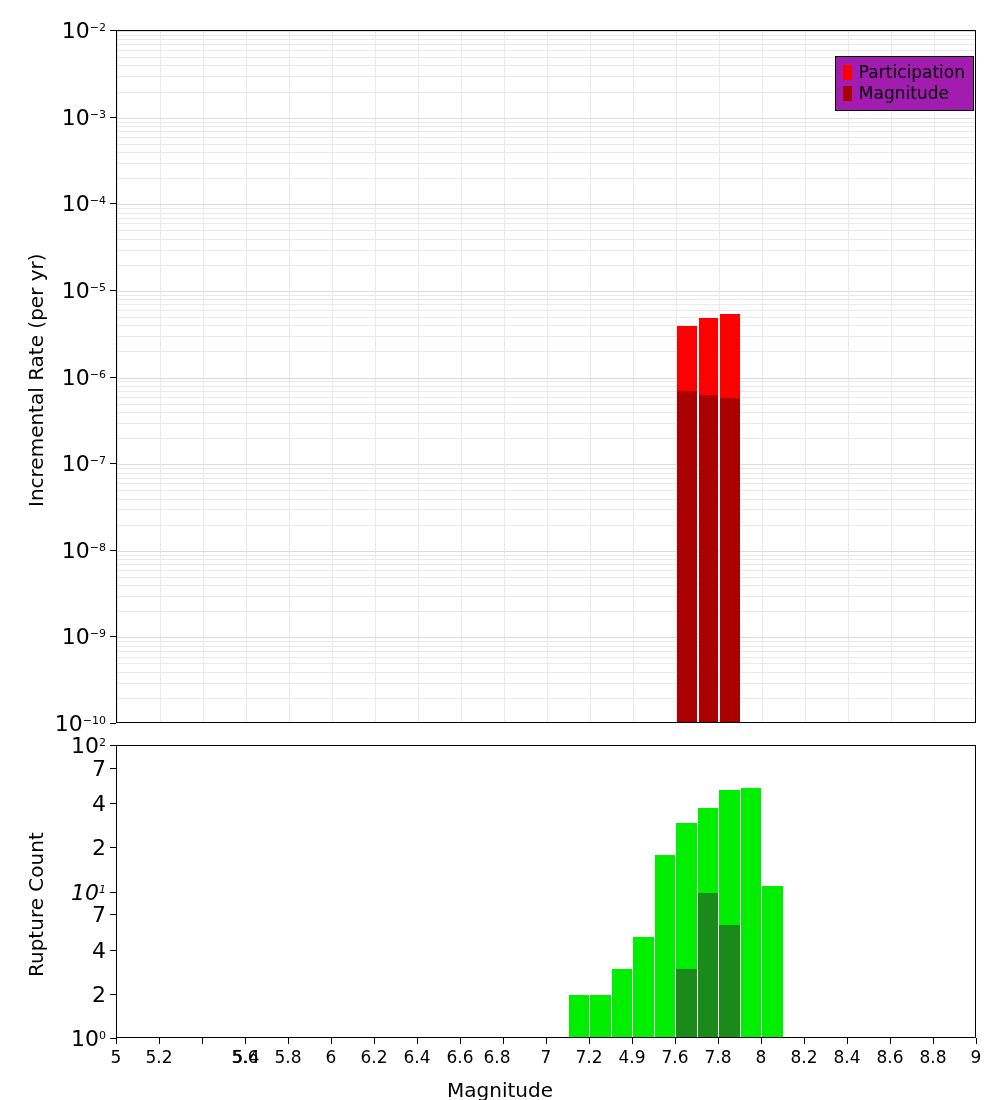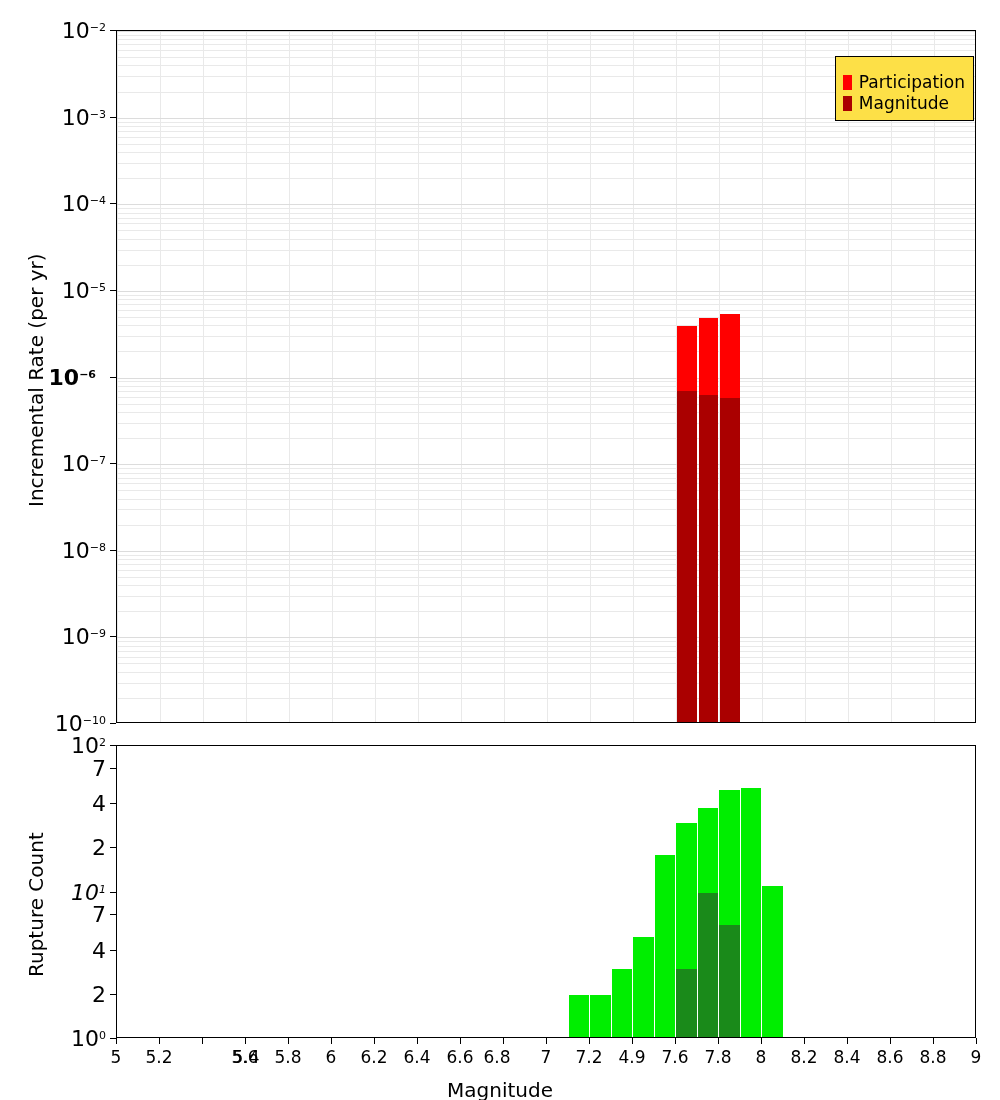--- a/index.html
+++ b/index.html
@@ -58,22 +58,22 @@
   .axis-title-y{
     position:absolute;font-size:20px;color:#000;
     transform-origin:0 0;
     transform:rotate(-90deg);
     white-space:nowrap;
   }
 
   
   .legend{
     position:absolute;
-    background:#fde047;border:1px solid #000;
-    padding:15px 8px 6px 7px;
+    background:#a21caf;border:1px solid #000;
+    padding:5px 8px 6px 7px;
     font-size:17px;color:#000;
     line-height:21px;
   }
   .legend .row{display:flex;align-items:center;white-space:nowrap;}
   .legend .swatch{
     width:9px;height:15px;margin-right:7px;display:inline-block;
   }
 </style>
 </head>
 <body>
@@ -184,21 +184,21 @@
   <div id="top-ticks">
       <div class="tick ytick" style="left: 110px; top: 30px;"></div>
       <div class="ylab" style="left: 38px; width: 68px; top: 30px;"><span class="mant">10</span><sup>−2</sup></div>
       <div class="tick ytick" style="left: 110px; top: 116.625px;"></div>
       <div class="ylab" style="left: 38px; width: 68px; top: 116.625px;"><span class="mant">10</span><sup>−3</sup></div>
       <div class="tick ytick" style="left: 110px; top: 203.25px;"></div>
       <div class="ylab" style="left: 38px; width: 68px; top: 203.25px;"><span class="mant">10</span><sup>−4</sup></div>
       <div class="tick ytick" style="left: 110px; top: 289.875px;"></div>
       <div class="ylab" style="left: 38px; width: 68px; top: 289.875px;"><span class="mant">10</span><sup>−5</sup></div>
       <div class="tick ytick" style="left: 110px; top: 376.5px;"></div>
-      <div class="ylab" style="left: 28px; width: 68px; top: 376.5px; font-weight: bold;"><span class="mant">10</span><sup>−6</sup></div>
+      <div class="ylab" style="left: 38px; width: 68px; top: 376.5px;"><span class="mant">10</span><sup>−6</sup></div>
       <div class="tick ytick" style="left: 110px; top: 463.125px;"></div>
       <div class="ylab" style="left: 38px; width: 68px; top: 463.125px;"><span class="mant">10</span><sup>−7</sup></div>
       <div class="tick ytick" style="left: 110px; top: 549.75px;"></div>
       <div class="ylab" style="left: 38px; width: 68px; top: 549.75px;"><span class="mant">10</span><sup>−8</sup></div>
       <div class="tick ytick" style="left: 110px; top: 636.375px;"></div>
       <div class="ylab" style="left: 38px; width: 68px; top: 636.375px;"><span class="mant">10</span><sup>−9</sup></div>
       <div class="tick ytick" style="left: 110px; top: 723px;"></div>
       <div class="ylab" style="left: 38px; width: 68px; top: 723px;"><span class="mant">10</span><sup>−10</sup></div>
     </div>
 

